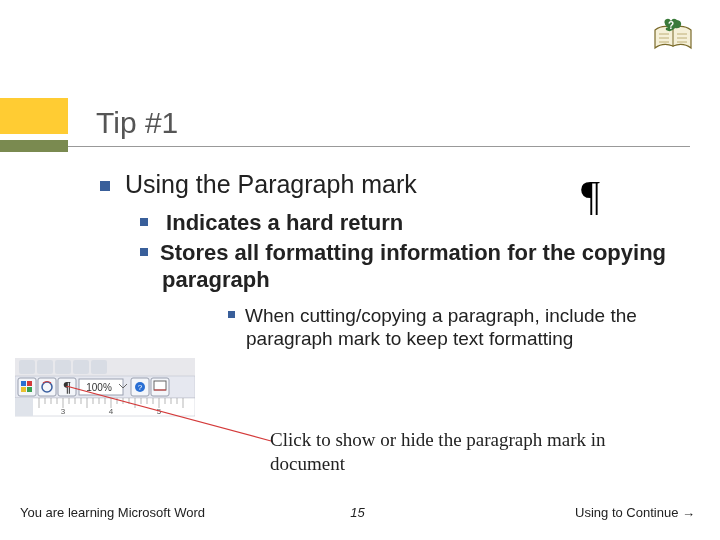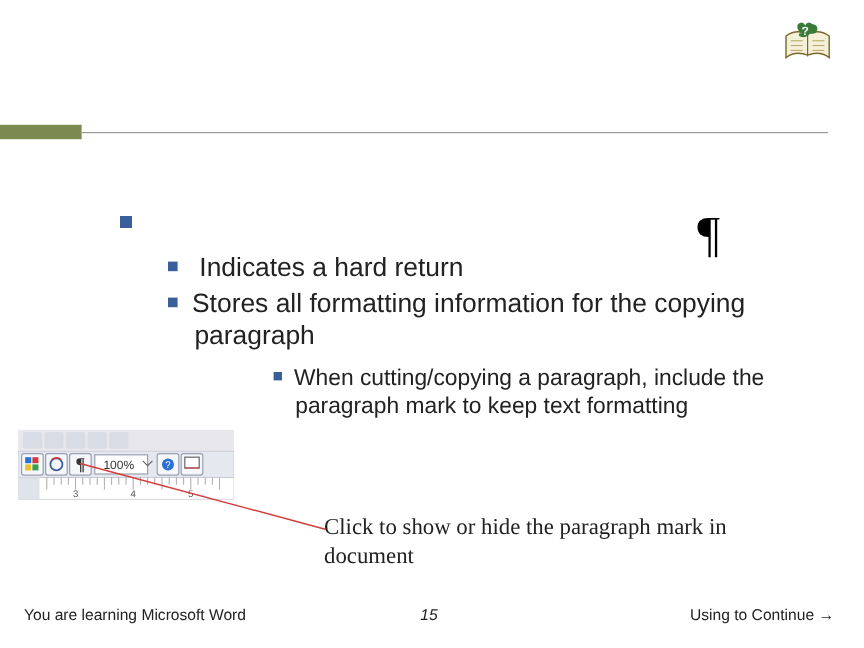--- a/index.html
+++ b/index.html
@@ -99,20 +99,21 @@
     font-size: 42px;
     color: #000;
   }
   .level2 {
     font-size: 22px;
     margin-left: 40px;
     margin-bottom: 2px;
     line-height: 1.25;
     text-indent: -22px;
     padding-left: 22px;
+    font-weight: bold;
   }
   .level3 {
     font-size: 19px;
     margin-left: 128px;
     margin-top: 10px;
     line-height: 1.25;
     text-indent: -18px;
     padding-left: 18px;
   }
   .toolbar-img {
@@ -159,29 +160,33 @@
   <svg width="44" height="38" viewBox="0 0 44 38">
     <path d="M4 30 Q12 24 22 28 Q32 24 40 30 L40 12 Q32 6 22 10 Q12 6 4 12 Z" fill="#f5f0d8" stroke="#7a6a2a" stroke-width="1.2"></path>
     <line x1="22" y1="10" x2="22" y2="29" stroke="#7a6a2a" stroke-width="1"></line>
     <path d="M8 16 h10 M8 20 h10 M8 24 h10 M26 16 h10 M26 20 h10 M26 24 h10" stroke="#b0a060" stroke-width="0.8"></path>
     <path d="M26 2 Q22 -1 20 3 Q18 -1 14 2 Q12 6 17 10 Q14 9 15 12 Q20 15 24 10 Q29 11 30 7 Q31 3 26 2 Z" fill="#3a7a3a"></path>
     <text x="20" y="11" font-family="Arial" font-size="10" font-weight="bold" fill="#fff" text-anchor="middle">?</text>
   </svg>
 </div>
 
 <div class="title-area">
+  <div class="title-row">
+    <div class="gold-block"></div>
+    <div class="title-text">Tip #1</div>
+  </div>
   <div class="underline-row">
     <div class="olive-block"></div>
     <div class="underline"></div>
   </div>
 </div>
 
 <div class="content">
   <div class="level1">
-    <span class="bullet-sq"></span>
+    <span class="bullet-sq"></span><span>Using the Paragraph mark</span>
     <span class="pilcrow">¶</span>
   </div>
   <div class="level2">
     <span class="bullet-sq sm"></span><span> Indicates a hard return</span>
   </div>
   <div class="level2">
     <span class="bullet-sq sm"></span><span>Stores all formatting information for the copying paragraph</span>
   </div>
   <div class="level3">
     <span class="bullet-sq xs"></span><span>When cutting/copying a paragraph, include the paragraph mark to keep text formatting</span>

